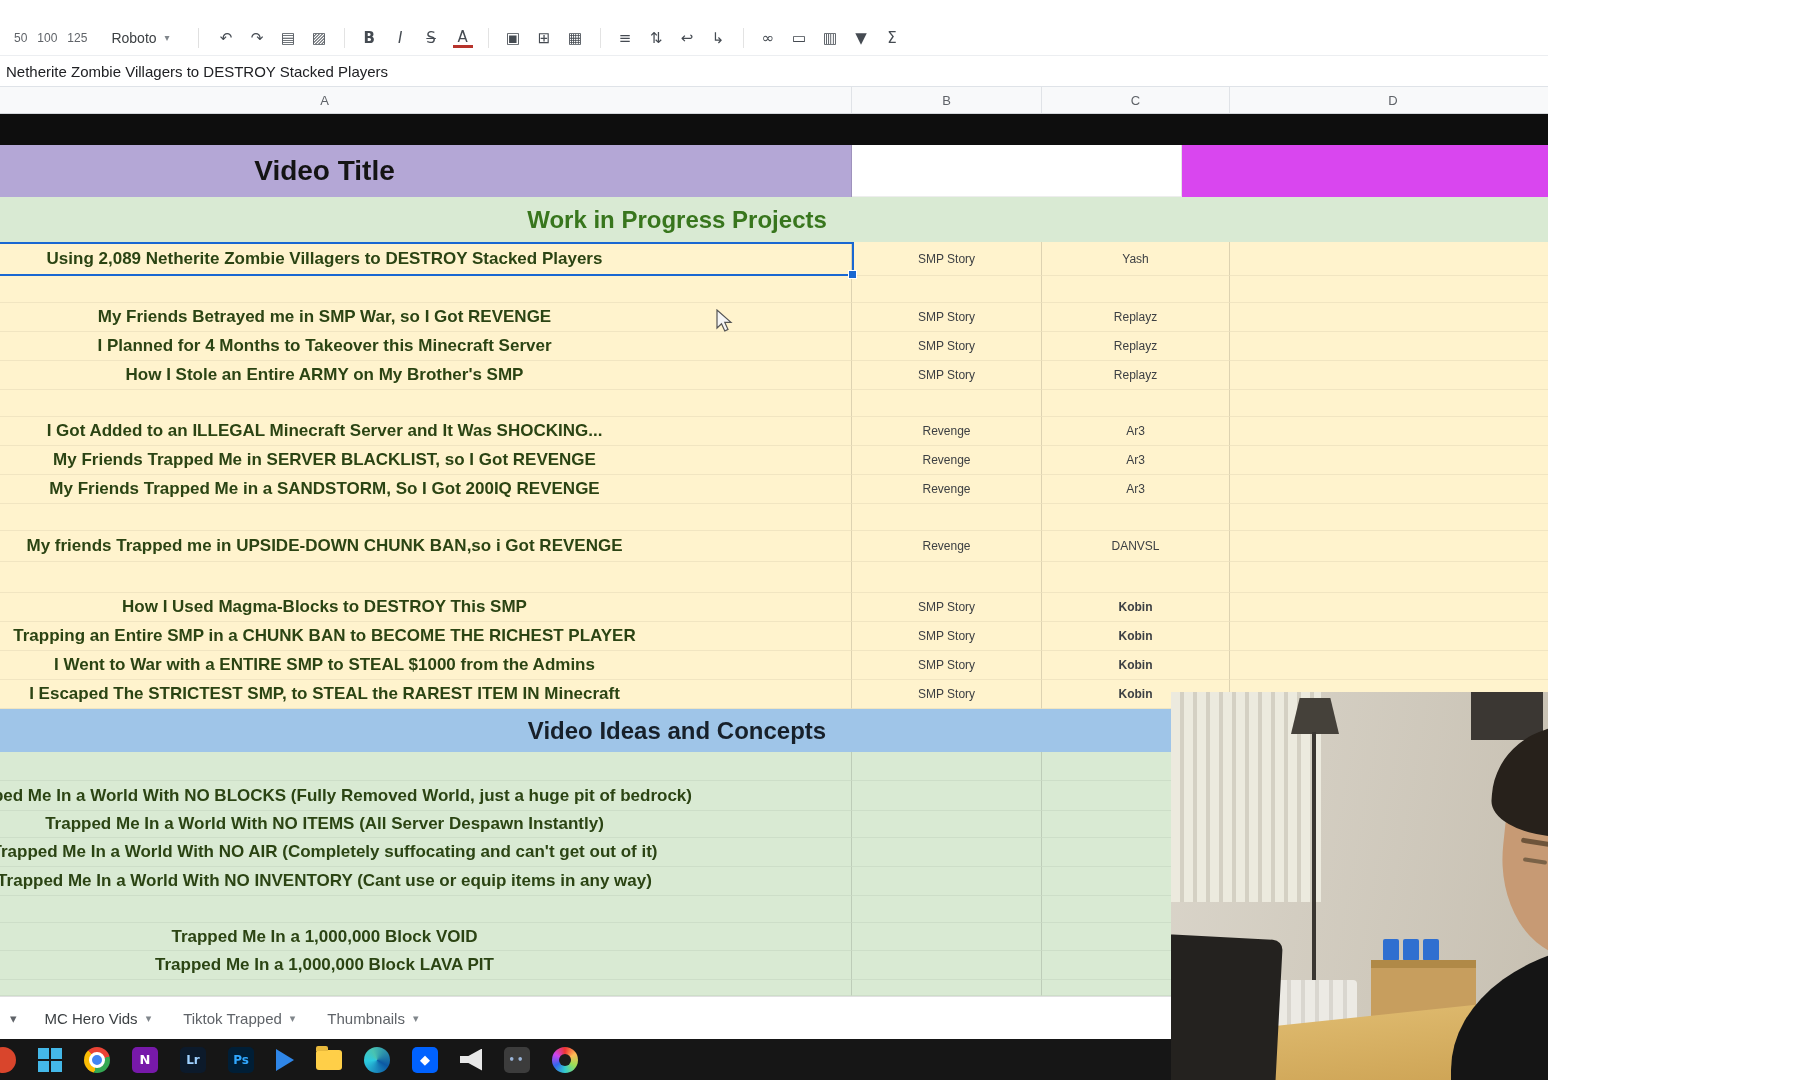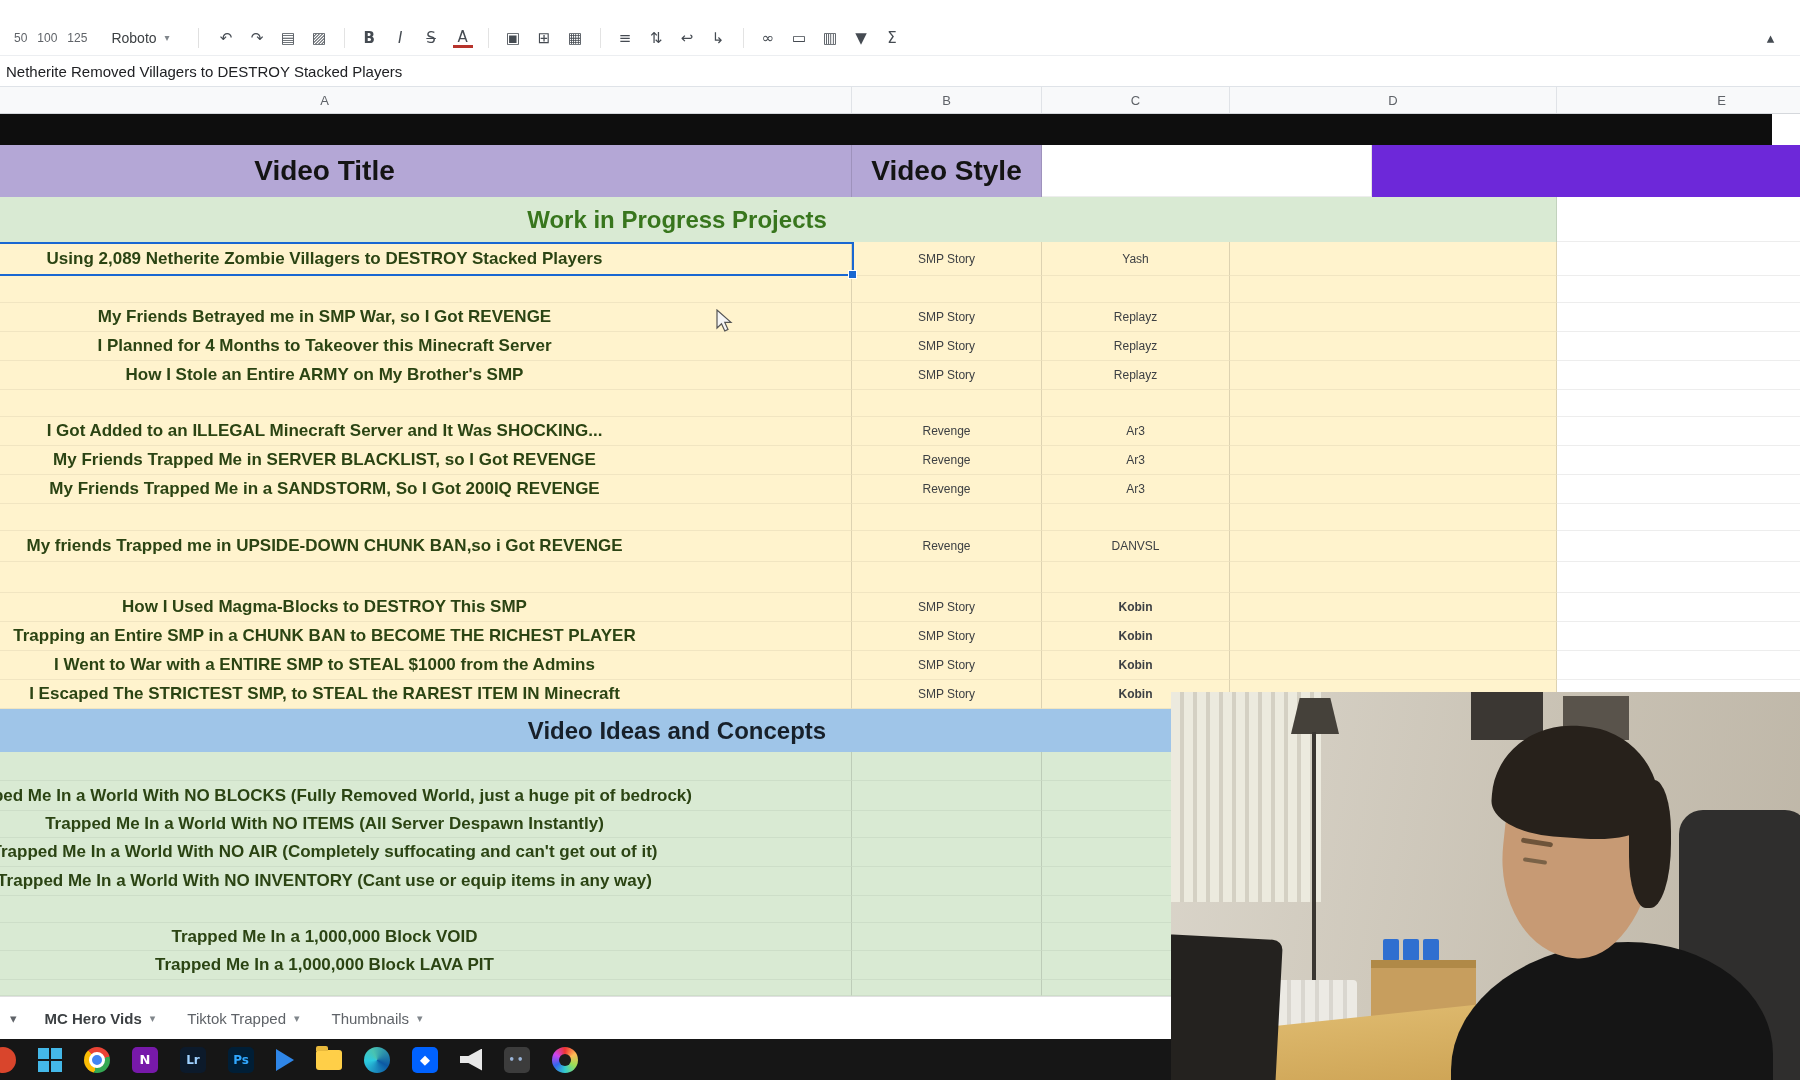--- a/index.html
+++ b/index.html
@@ -1,18 +1,18 @@
 <!DOCTYPE html>
 <html><head>
 <meta charset="utf-8">
 <style>
 *{box-sizing:border-box;margin:0;padding:0}
 html,body{width:1800px;height:1080px;overflow:hidden}
 body{font-family:"Liberation Sans",sans-serif;background:#fff}
-.screen{position:relative;width:1800px;height:1080px;overflow:hidden;background:#6d28d9}
+.screen{position:relative;width:1548px;height:1080px;overflow:hidden;background:#d946ef}
 
 
 .toolbar{position:absolute;left:0;top:0;width:1800px;height:55px;background:#fff;display:flex;align-items:flex-end;gap:4px;padding:0 14px 7px 14px;color:#4a5056}
 .zoom-labels{font-size:12px;color:#5f6368;margin-right:20px;white-space:pre;line-height:20px}
 .font-select{display:flex;align-items:center;gap:8px;font-size:14px;color:#3c4043;border-right:1px solid #e0e0e0;padding-right:28px;margin-right:8px;line-height:20px}
 .tb-icons{display:flex;align-items:flex-end}
 .tb-icon{width:31px;text-align:center;font-size:15px;line-height:20px;color:#454b52;font-family:"DejaVu Sans",sans-serif;cursor:default}
 .tb-icon.bold{font-weight:700}
 .tb-icon.italic{font-style:italic}
 .tb-icon.strike{text-decoration:line-through}
@@ -50,21 +50,21 @@
 .ideas-band .band-span{background:#9fc5e8;color:#17202a}
 
 
 .sel-overlay{position:absolute;left:-8px;top:242px;width:862px;height:34px;border:2px solid #1967d2;pointer-events:none;z-index:5}
 .sel-overlay::after{content:"";position:absolute;right:-5px;bottom:-5px;width:7px;height:7px;background:#1967d2;border:1px solid #fff}
 
 
 .tabs-bar{position:absolute;left:0;top:996px;width:1800px;height:43px;background:#fff;border-top:1px solid #e0e0e0;display:flex;align-items:center;padding-left:6px;z-index:10}
 .tabs-caret{color:#5f6368;font-size:13px;margin:0 12px 0 4px;font-family:"DejaVu Sans",sans-serif}
 .sheet-tab{display:flex;align-items:center;gap:8px;height:43px;padding:0 16px;font-size:15px;color:#5f6368}
-.sheet-tab.active{color:#3c4043;font-weight:700}
+.sheet-tab.active{color:#3c4043;font-weight:400}
 .sheet-tab .caret{font-size:11px;color:#80868b;font-family:"DejaVu Sans",sans-serif}
 
 
 .taskbar{position:absolute;left:0;top:1039px;width:1800px;height:41px;background:#161616;display:flex;align-items:center;z-index:10}
 #taskbar-icons{display:flex;align-items:center;gap:22px;padding-left:4px}
 .tb{width:26px;height:26px;display:flex;align-items:center;justify-content:center;font-size:13px;font-weight:700;color:#fff;border-radius:5px;flex:0 0 auto;font-family:"DejaVu Sans",sans-serif}
 .tb-clipped-app{border-radius:50%;background:#d9452c;margin-left:-14px}
 .tb-start{border-radius:0;background-image:linear-gradient(#44b8e8,#44b8e8),linear-gradient(#44b8e8,#44b8e8),linear-gradient(#44b8e8,#44b8e8),linear-gradient(#44b8e8,#44b8e8);background-size:11px 11px;background-position:0 0,13px 0,0 13px,13px 13px;background-repeat:no-repeat;width:24px;height:24px}
 .tb-chrome{border-radius:50%;background:conic-gradient(from -45deg,#ea4335 0 33%,#34a853 33% 66%,#fbbc05 66% 100%);position:relative}
 .tb-chrome::after{content:"";position:absolute;width:10px;height:10px;border-radius:50%;background:#4285f4;border:3px solid #fff}
@@ -143,40 +143,39 @@
         <span class="tb-icon ">▥</span>
         <span class="tb-icon ">▼</span>
         <span class="tb-icon ">Σ</span>
       </span>
     <span class="tb-right">
       <span class="tb-icon">▴</span>
     </span>
   </div>
 
   <div class="formula-bar">
-    <span>Netherite Removed Villagers to DESTROY Stacked Players</span>
+    <span>Netherite Zombie Villagers to DESTROY Stacked Players</span>
   </div>
 
   <div class="col-headers">
     <div class="ch-row" id="col-letters">
         <div class="ch-cell cA">A</div>
         <div class="ch-cell cB">B</div>
         <div class="ch-cell cC">C</div>
         <div class="ch-cell cD">D</div>
         <div class="ch-cell cE">E</div>
       </div>
   </div>
 
   <div class="sheet">
     <div class="row black-row">
       <div class="black-span"></div>
     </div>
     <div class="row header-row" id="header-cells">
         <div class="cell hdr-cell cA">Video Title</div>
-        <div class="cell hdr-cell cB">Video Style</div>
         <div class="cell white-cell cE"></div>
       </div>
     <div class="row band-row wip-band">
       <div class="band-span">Work in Progress Projects</div>
       <div class="cell white-cell cE"></div>
     </div>
     <div id="wip-rows">
         <div class="row" style="height: 34px;">
           <div class="cell yellow cA">
             <span class="title-text">Using 2,089 Netherite Zombie Villagers to DESTROY Stacked Players</span>

